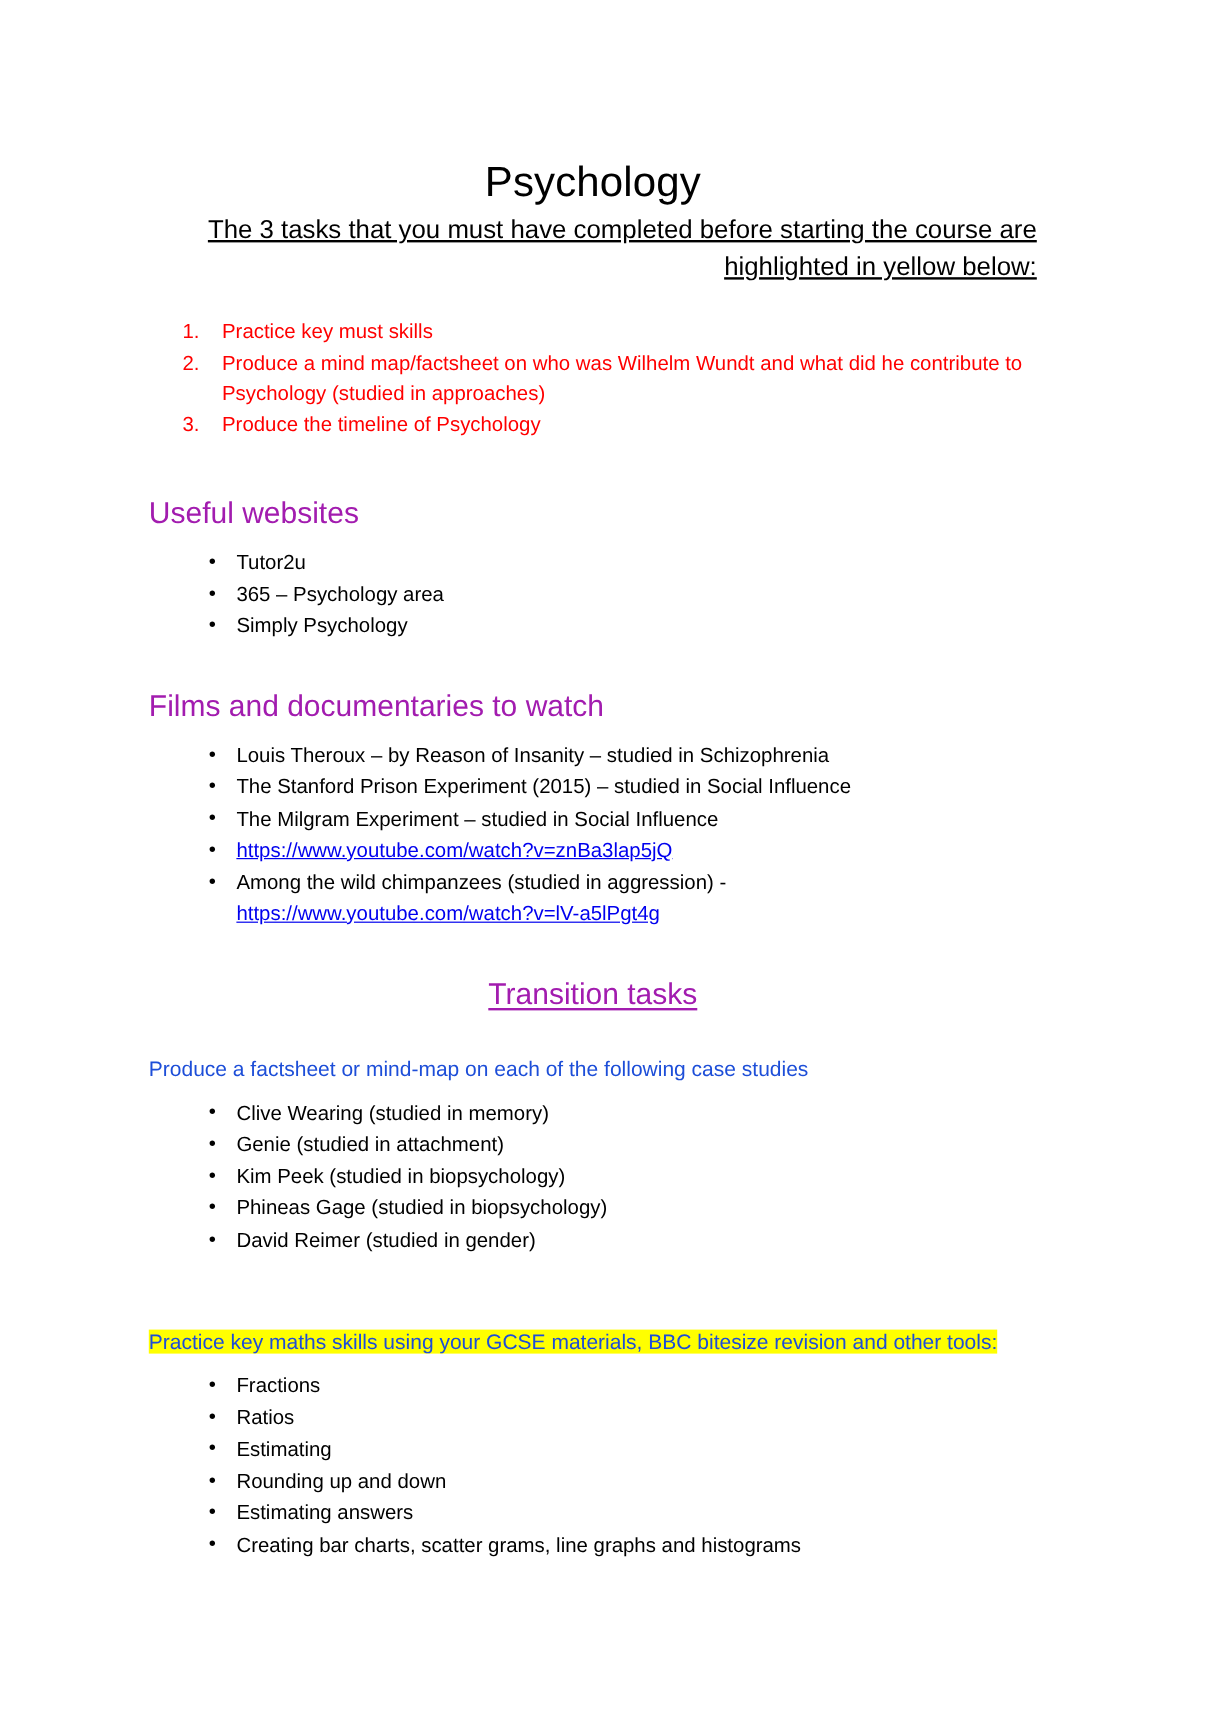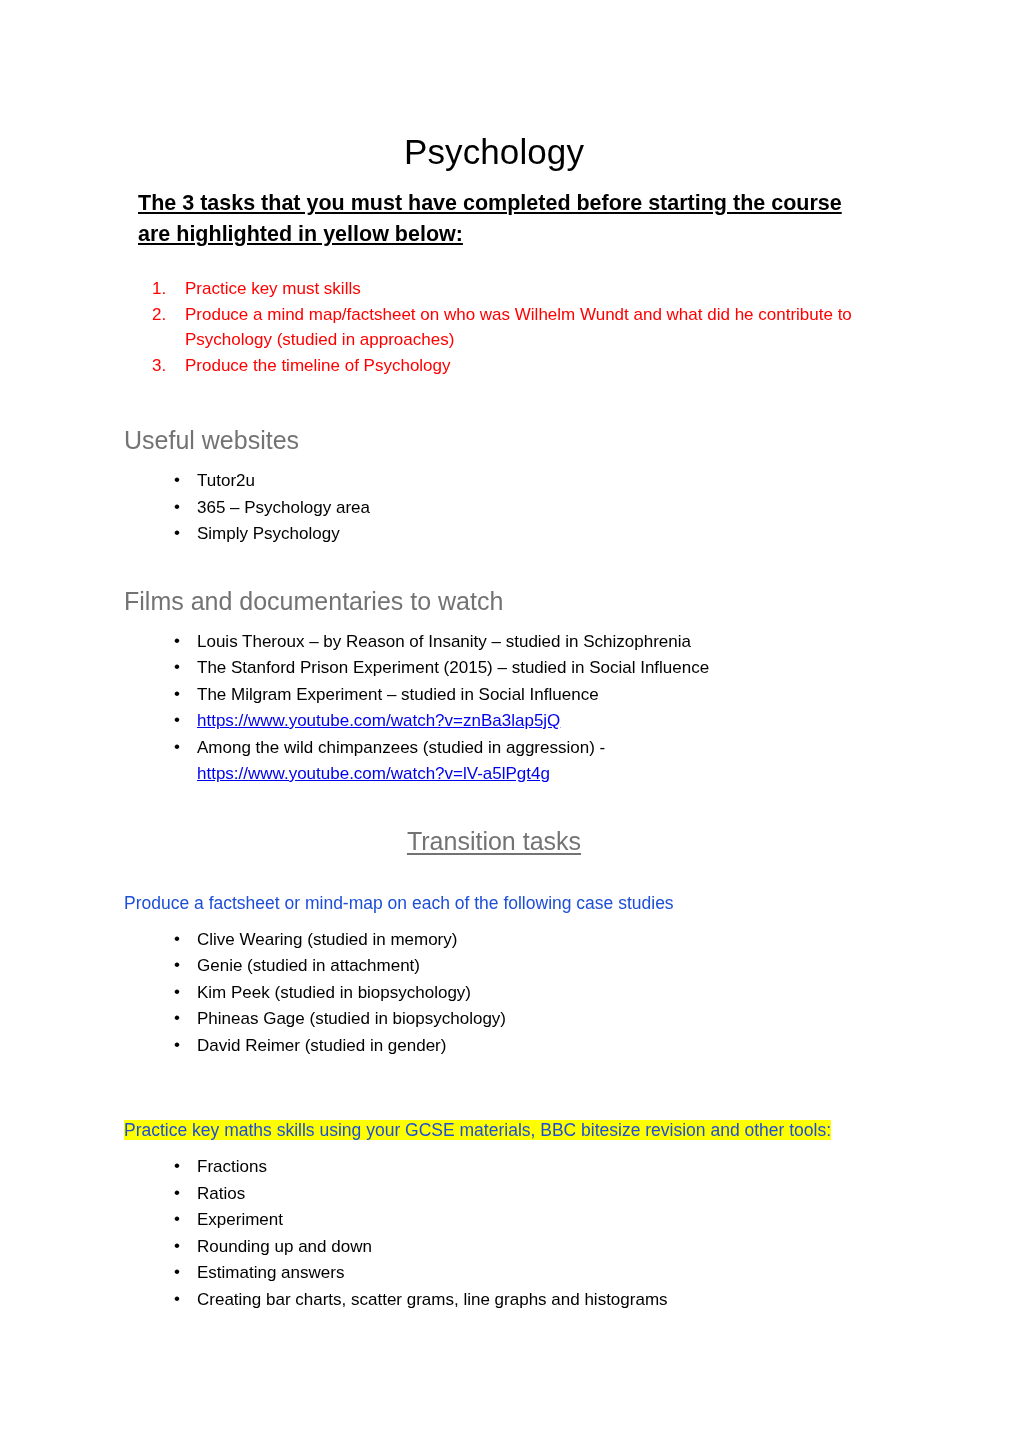--- a/index.html
+++ b/index.html
@@ -35,28 +35,28 @@
     font-size: 35px;
     font-weight: 400;
     line-height: 44px;
     color: #000000;
     margin: 0 0 2px 0;
     letter-spacing: 0.1px;
   }
 
   
   .doc-subtitle {
-    text-align: left;
+    text-align: right;
     font-size: 21.5px;
-    font-weight: bold;
+    font-weight: normal;
     line-height: 31px;
     color: #000000;
     text-decoration: underline;
     text-underline-offset: 2px;
-    margin: 14px;
+    margin: 0;
   }
 
   
   .num-list {
     list-style: none;
     margin: 26px 0 0 0;
     padding: 0;
     color: #FF0000;
     font-size: 17px;
     line-height: 25.5px;
@@ -67,21 +67,21 @@
     margin: 0;
   }
   .num-list li .num {
     position: absolute;
     left: 28px;
     top: 0;
   }
 
   
   .h1-blue {
-    color: #737373;
+    color: #a21caf;
     font-size: 25px;
     font-weight: 400;
     line-height: 31px;
     margin: 0;
     padding: 0;
   }
   .h1-blue.center-underline {
     text-align: center;
     text-decoration: underline;
     text-underline-offset: 3px;
@@ -208,20 +208,20 @@
     </ul>
 
     <div class="gap-xl"></div>
 
     <div>
       <span class="h2-navy highlight">Practice key maths skills using your GCSE materials, BBC bitesize revision and other tools:</span>
     </div>
     <ul class="bullets">
       <li><span>Fractions</span></li>
       <li><span>Ratios</span></li>
-      <li><span>Experiment</span></li>
+      <li><span>Estimating</span></li>
       <li><span>Rounding up and down</span></li>
       <li><span>Estimating answers</span></li>
       <li><span>Creating bar charts, scatter grams, line graphs and histograms</span></li>
     </ul>
 
   </div>
 </div>
 
 </body></html>

